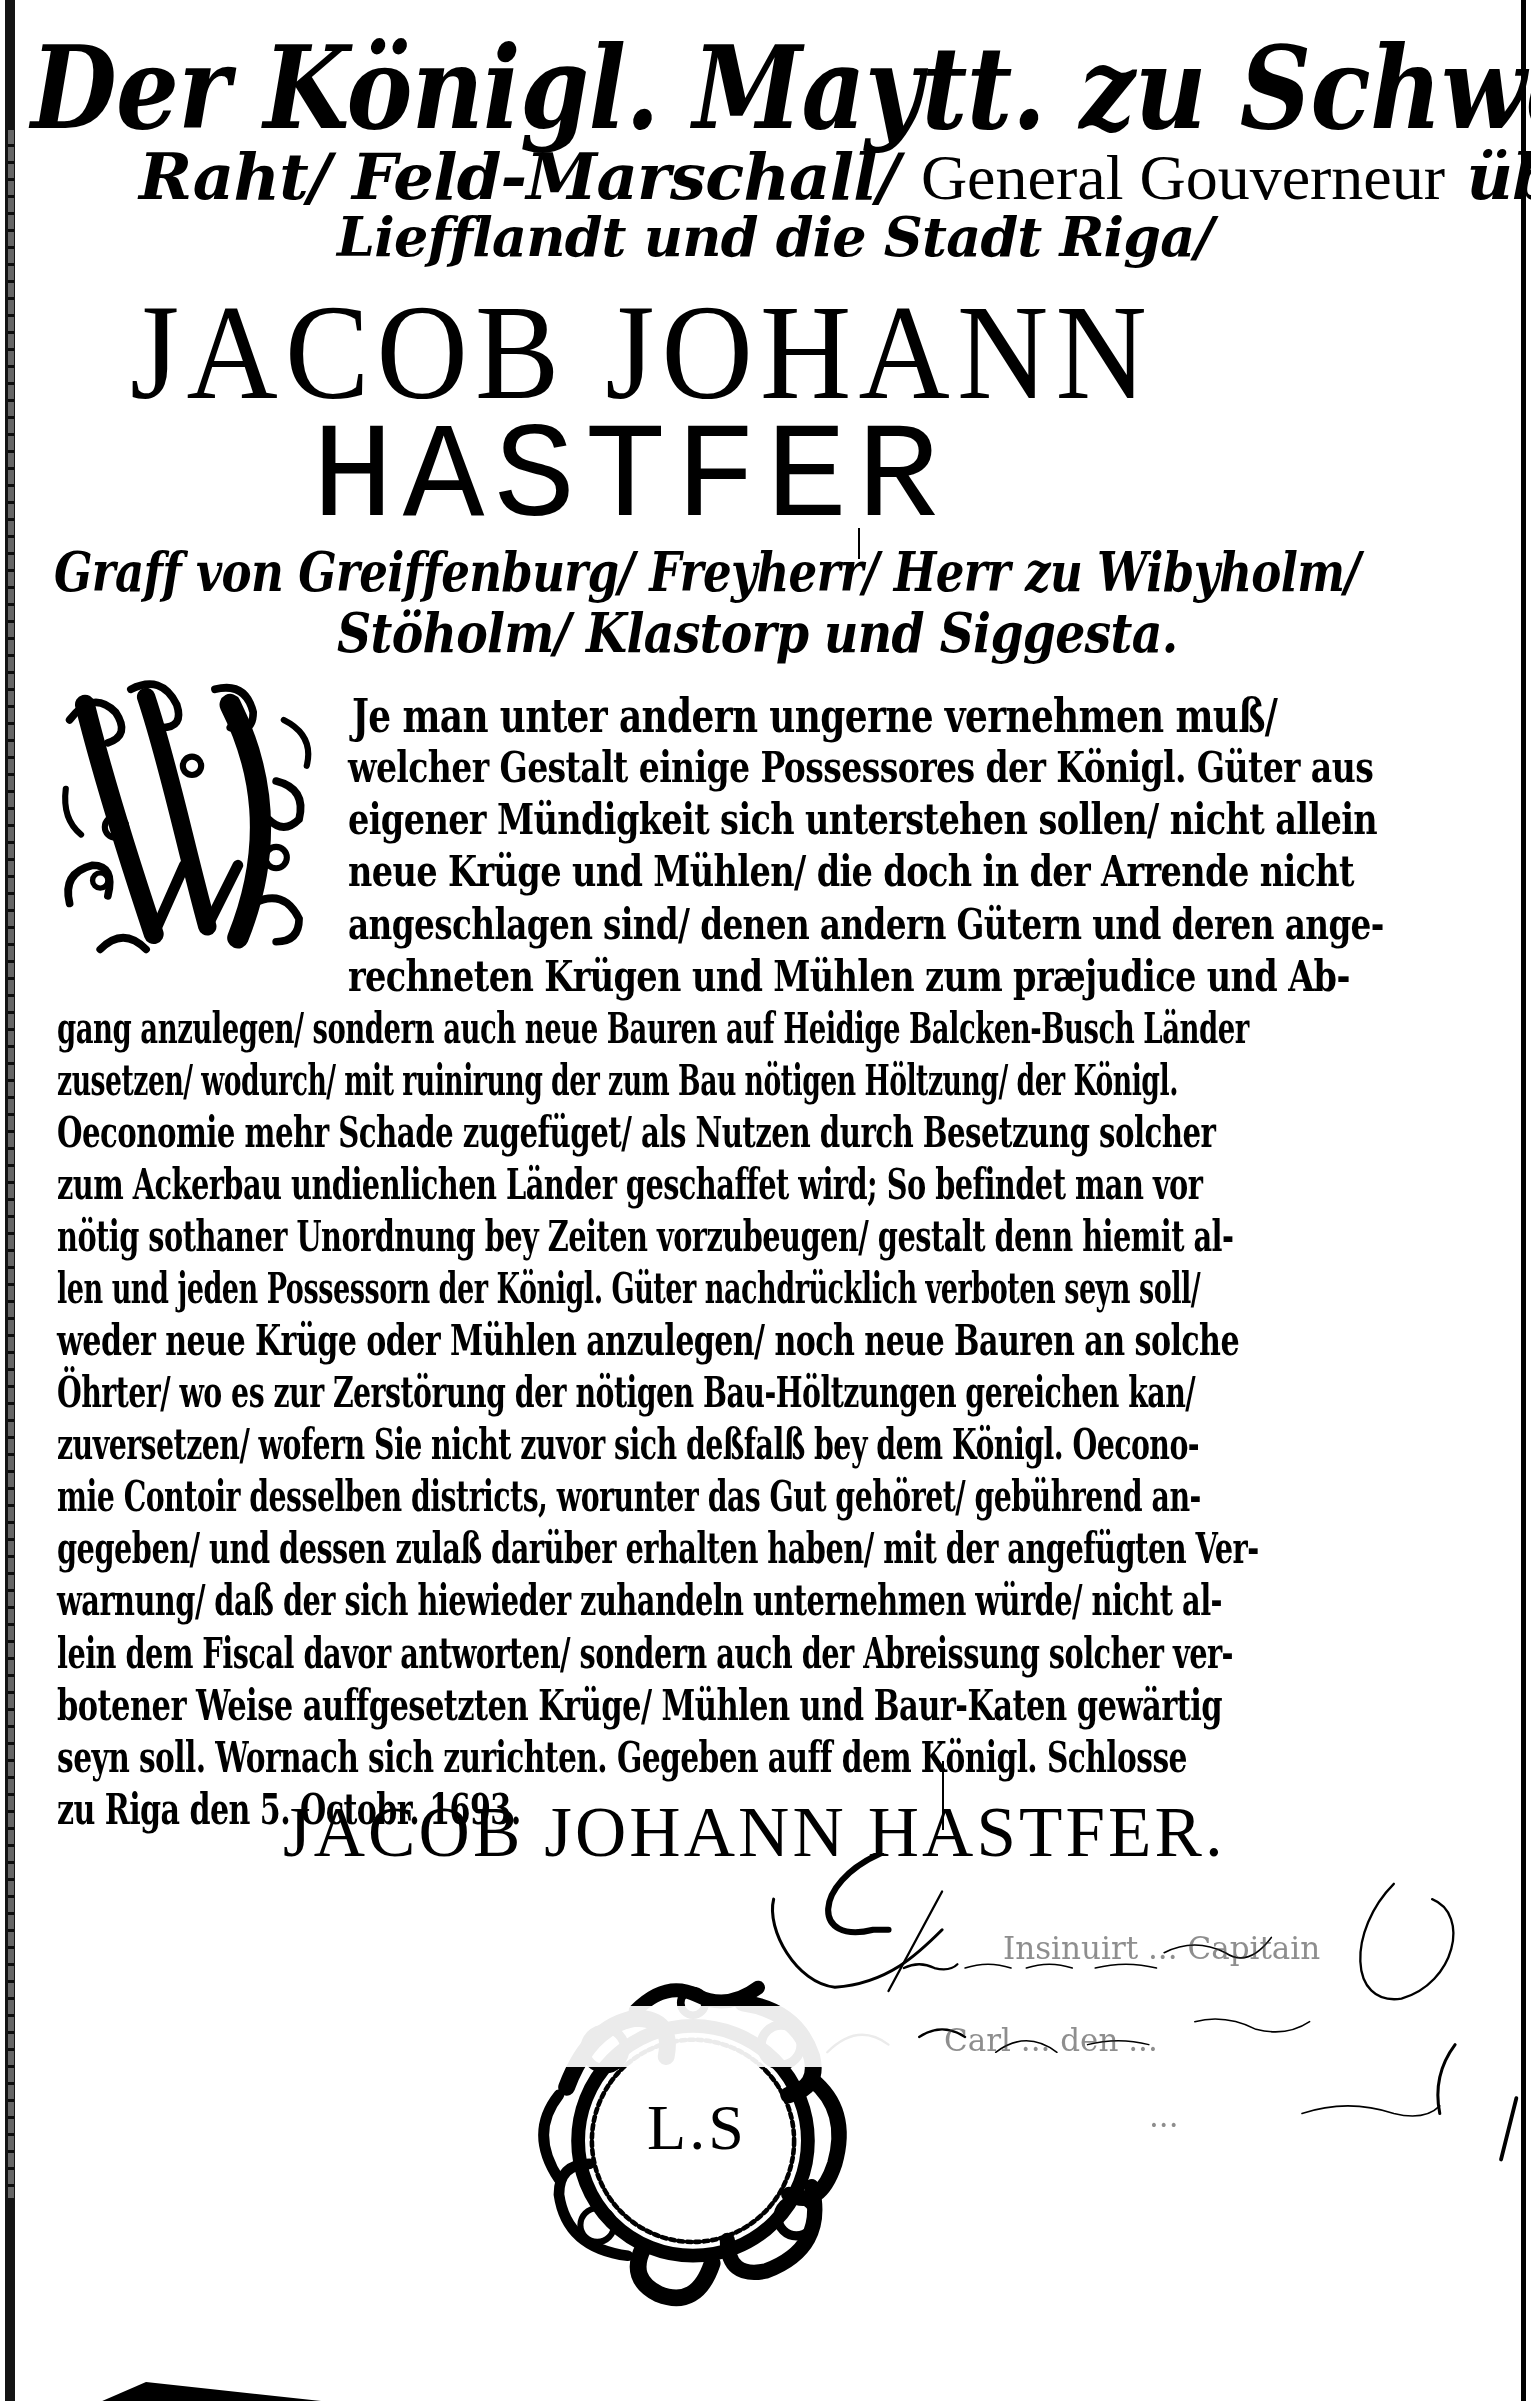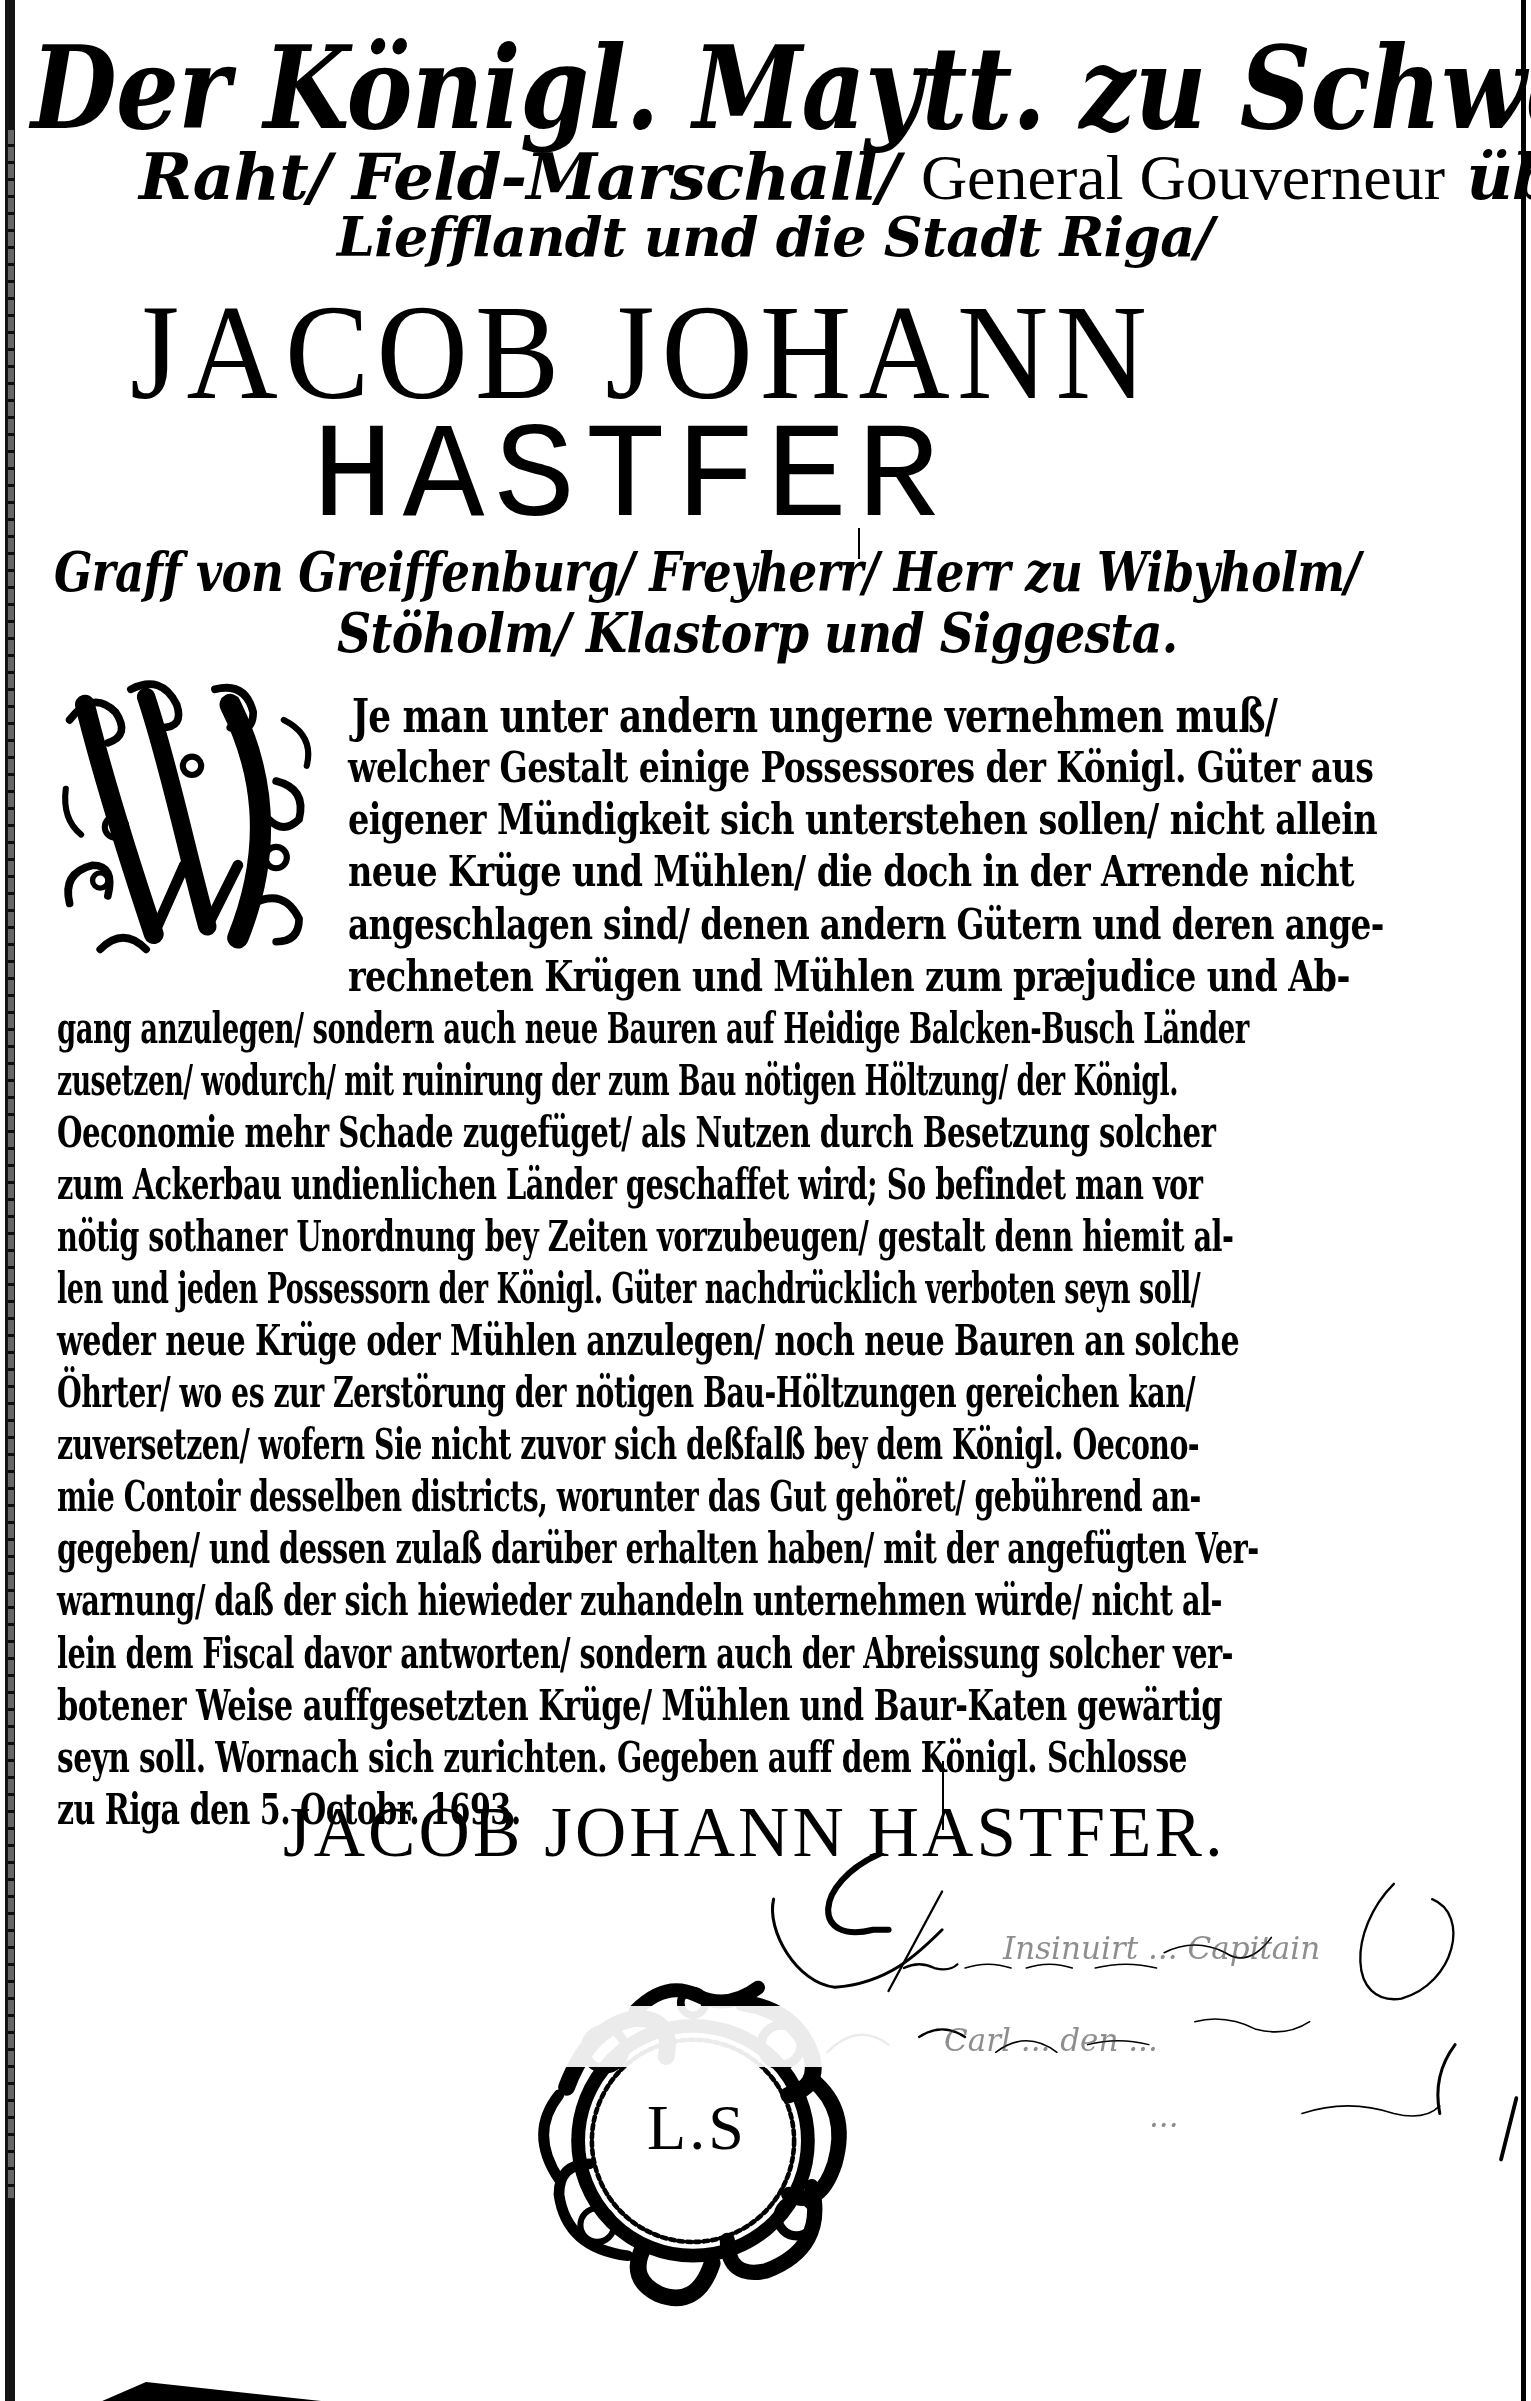--- a/index.html
+++ b/index.html
@@ -85,21 +85,21 @@
   }
   .seal-band {
     position: absolute; left: 505px; top: 2006px; width: 398px; height: 61px;
     background: rgba(255,255,255,0.92);
   }
   .handwriting {
     position: absolute; left: 766px; top: 1853px; width: 758px; height: 322px;
   }
   .handwriting svg { width: 100%; height: 100%; }
   .hand-notes {
-    position: absolute; font-family: "DejaVu Serif", serif; font-style: italic;
+    position: absolute; font-family: "DejaVu Serif", serif; 
     color: #333; font-size: 31px; opacity: 0.55; white-space: nowrap;
   }
   .bottom-mark {
     position: absolute; left: 100px; top: 2382px; width: 230px; height: 20px;
   }
   .tick { position: absolute; background: #000; width: 2.3px; }
 </style>
 </head>
 <body>
 

